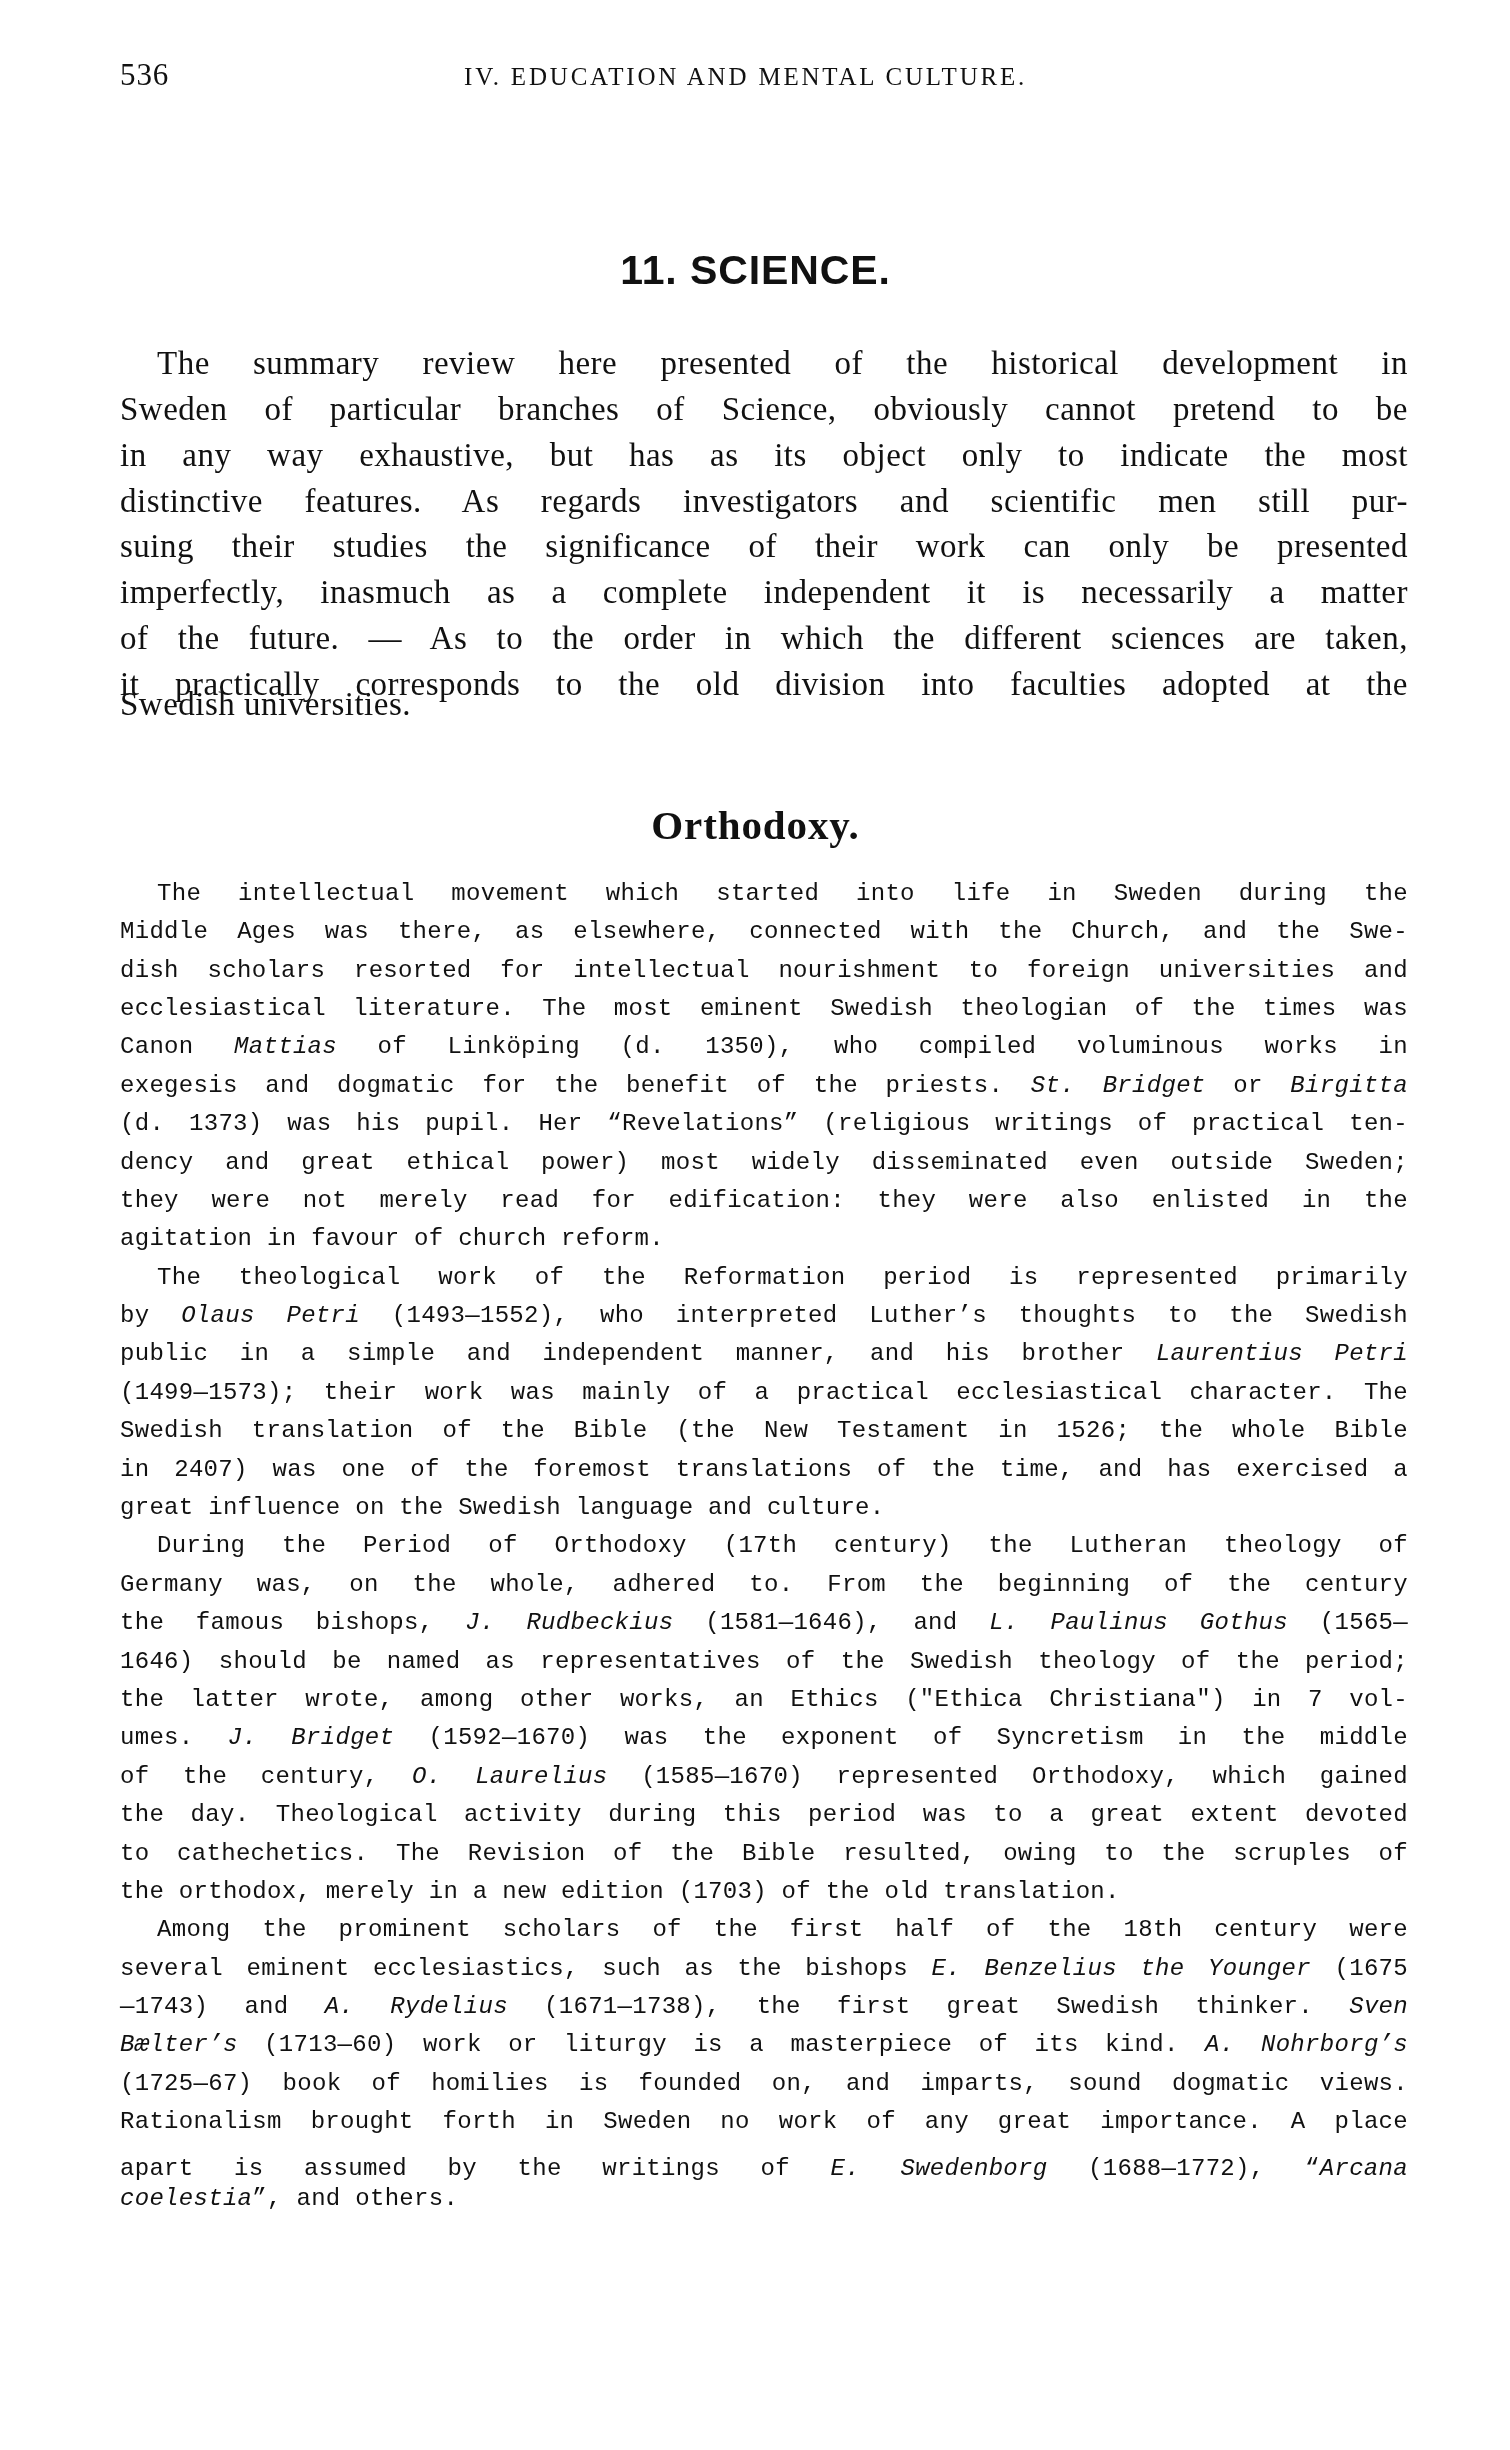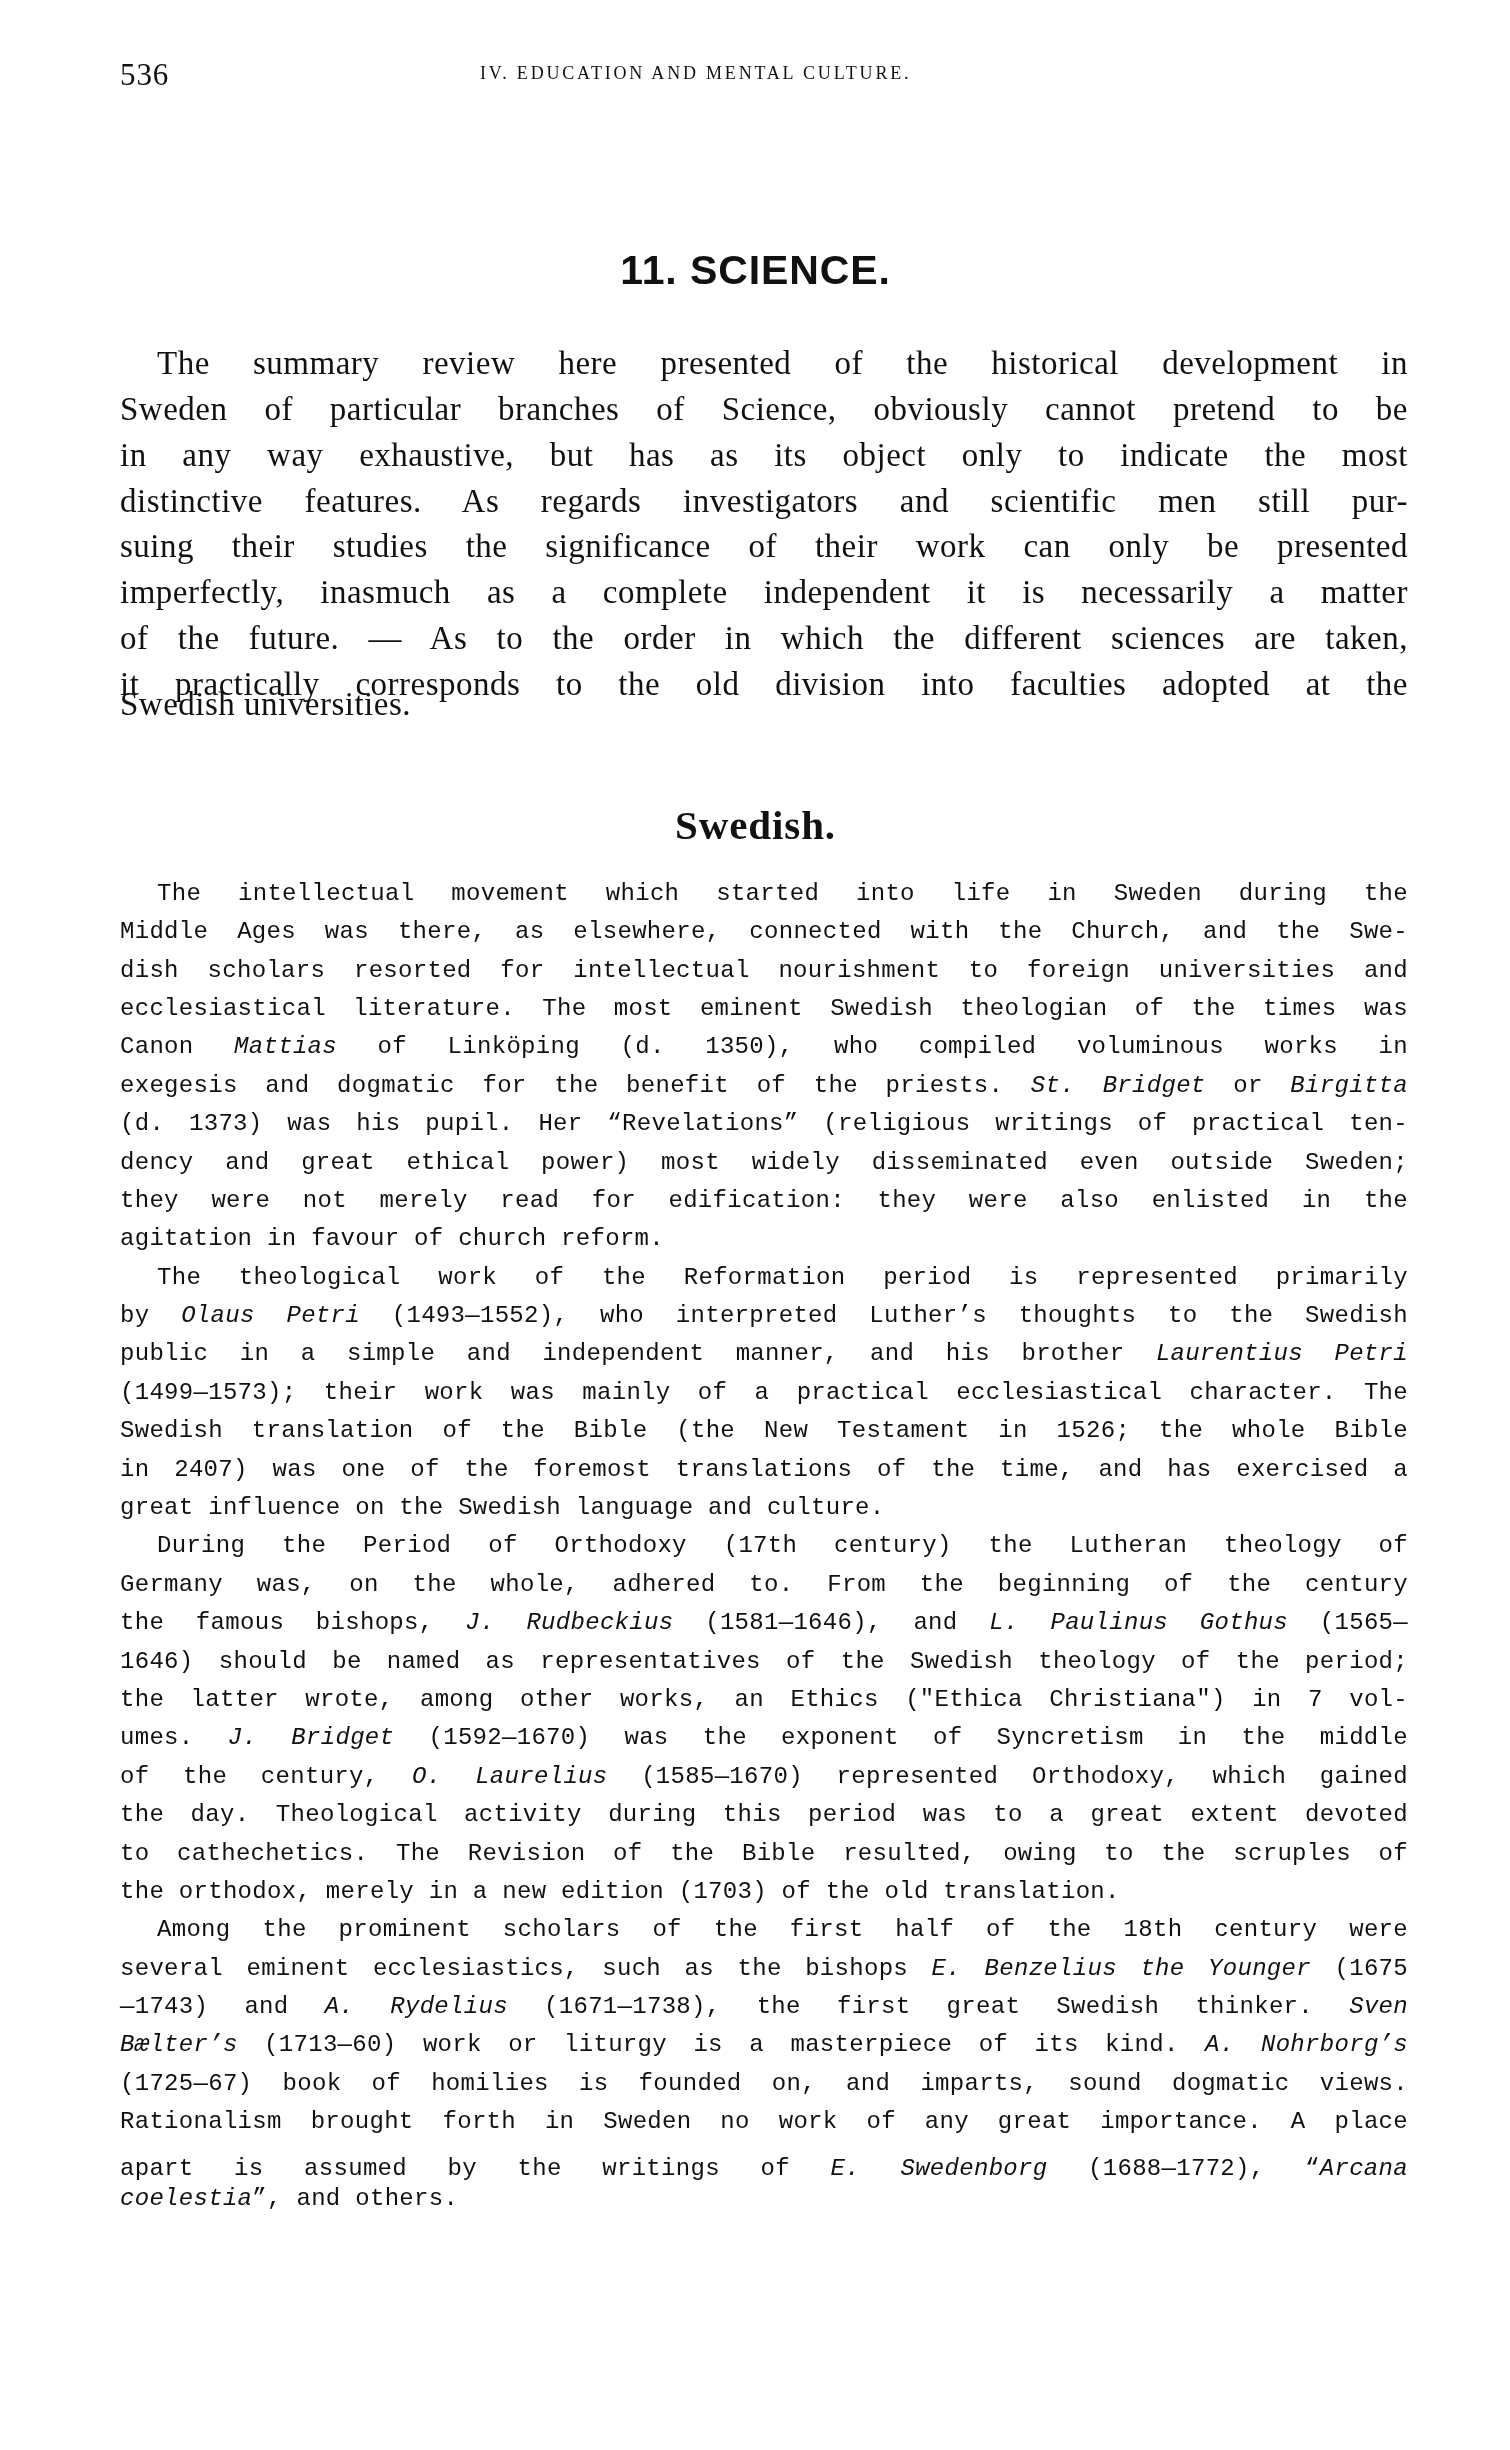--- a/index.html
+++ b/index.html
@@ -1,19 +1,19 @@
 <!DOCTYPE html>
 <html style="font-size:14.8px"><head>
 <meta charset="utf-8">
 <style>
   html, body { margin: 0; padding: 0; background: #ffffff; }
   body { width: 1511px; height: 2450px; position: relative; overflow: hidden;
          font-family: "Liberation Serif", "DejaVu Serif", serif; color: #111; }
   .page-number { position: absolute; left: 120px; top: 57px; font-size: 31px; letter-spacing: 0.9px; }
-  .running-head { position: absolute; left: 480px; top: 63px; width: 646px; font-size: 18px;
+  .running-head { position: absolute; left: 464px; top: 63px; width: 646px; font-size: 25px;
                   letter-spacing: 2.8px; white-space: nowrap; }
   .section-title { position: absolute; left: 0; width: 1511px; top: 247px; text-align: center;
                    font-family: "Liberation Sans", "DejaVu Sans", sans-serif; font-weight: bold;
                    font-size: 41px; letter-spacing: 0.9px; }
   .sub-title { position: absolute; left: 0; width: 1511px; top: 801px; text-align: center;
                font-weight: bold; font-size: 41px; letter-spacing: 0.9px; }
   .line { position: absolute; left: 120px; width: 1288px; white-space: nowrap;
           text-align: justify; text-align-last: justify; }
   .line.last { text-align-last: left; }
   .line.indent { left: 157px; width: 1251px; }
@@ -34,21 +34,21 @@
     <div class="line" style="top: 389px;">Sweden of particular branches of Science, obviously cannot pretend to be</div>
     <div class="line" style="top: 435px;">in any way exhaustive, but has as its object only to indicate the most</div>
     <div class="line" style="top: 481px;">distinctive features.  As regards investigators and scientific men still pur-</div>
     <div class="line" style="top: 526px;">suing their studies the significance of their work can only be presented</div>
     <div class="line" style="top: 572px;">imperfectly, inasmuch as a complete independent it is necessarily a matter</div>
     <div class="line" style="top: 618px;">of the future. — As to the order in which the different sciences are taken,</div>
     <div class="line" style="top: 664px;">it practically corresponds to the old division into faculties adopted at the</div>
     <div class="line last" style="top: 684px;">Swedish universities.</div>
   </div>
 
-<div class="sub-title">Swedish.</div>
+<div class="sub-title">Orthodoxy.</div>
 
 <div class="p2" id="theology">
     <div class="line indent" style="top: 875px;">The intellectual movement which started into life in Sweden during the</div>
     <div class="line" style="top: 913px;">Middle Ages was there, as elsewhere, connected with the Church, and the Swe-</div>
     <div class="line" style="top: 952px;">dish scholars resorted for intellectual nourishment to foreign universities and</div>
     <div class="line" style="top: 990px;">ecclesiastical literature.  The most eminent Swedish theologian of the times was</div>
     <div class="line" style="top: 1028px;">Canon <i>Mattias</i> of Linköping (d. 1350), who compiled voluminous works in</div>
     <div class="line" style="top: 1067px;">exegesis and dogmatic for the benefit of the priests.  <i>St. Bridget</i> or <i>Birgitta</i></div>
     <div class="line" style="top: 1105px;">(d. 1373) was his pupil.  Her “Revelations” (religious writings of practical ten-</div>
     <div class="line" style="top: 1144px;">dency and great ethical power) most widely disseminated even outside Sweden;</div>

